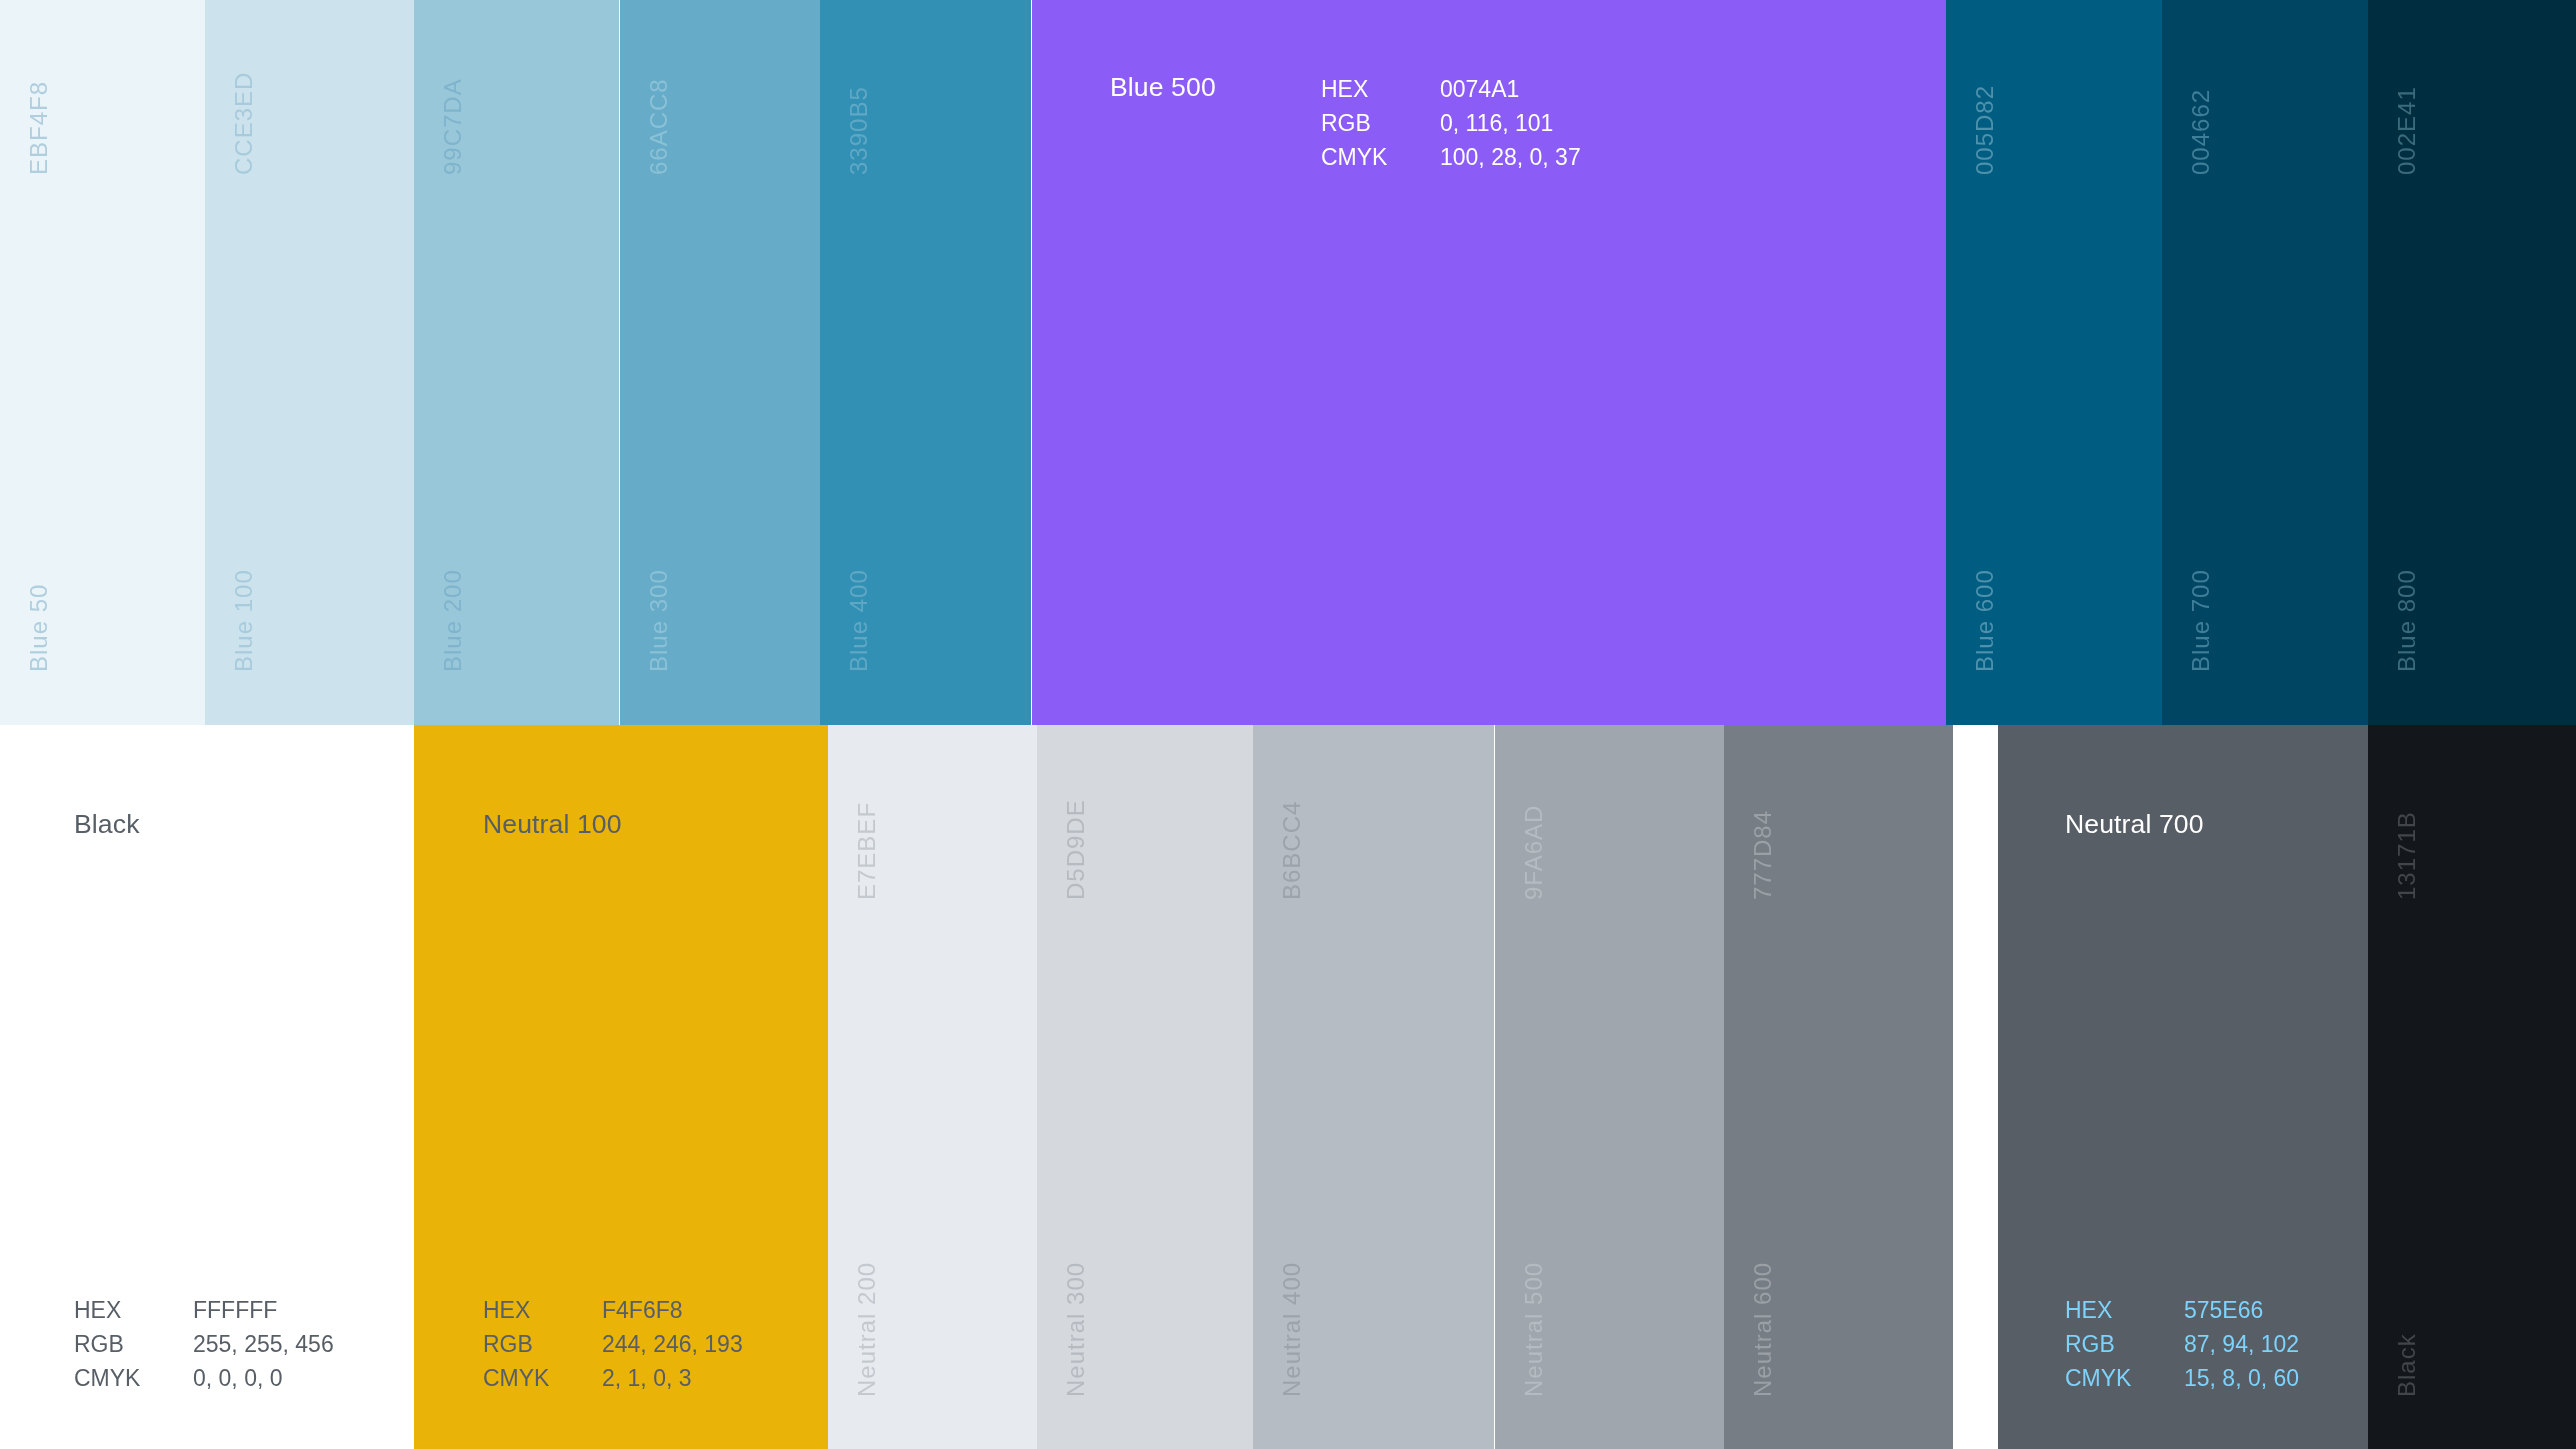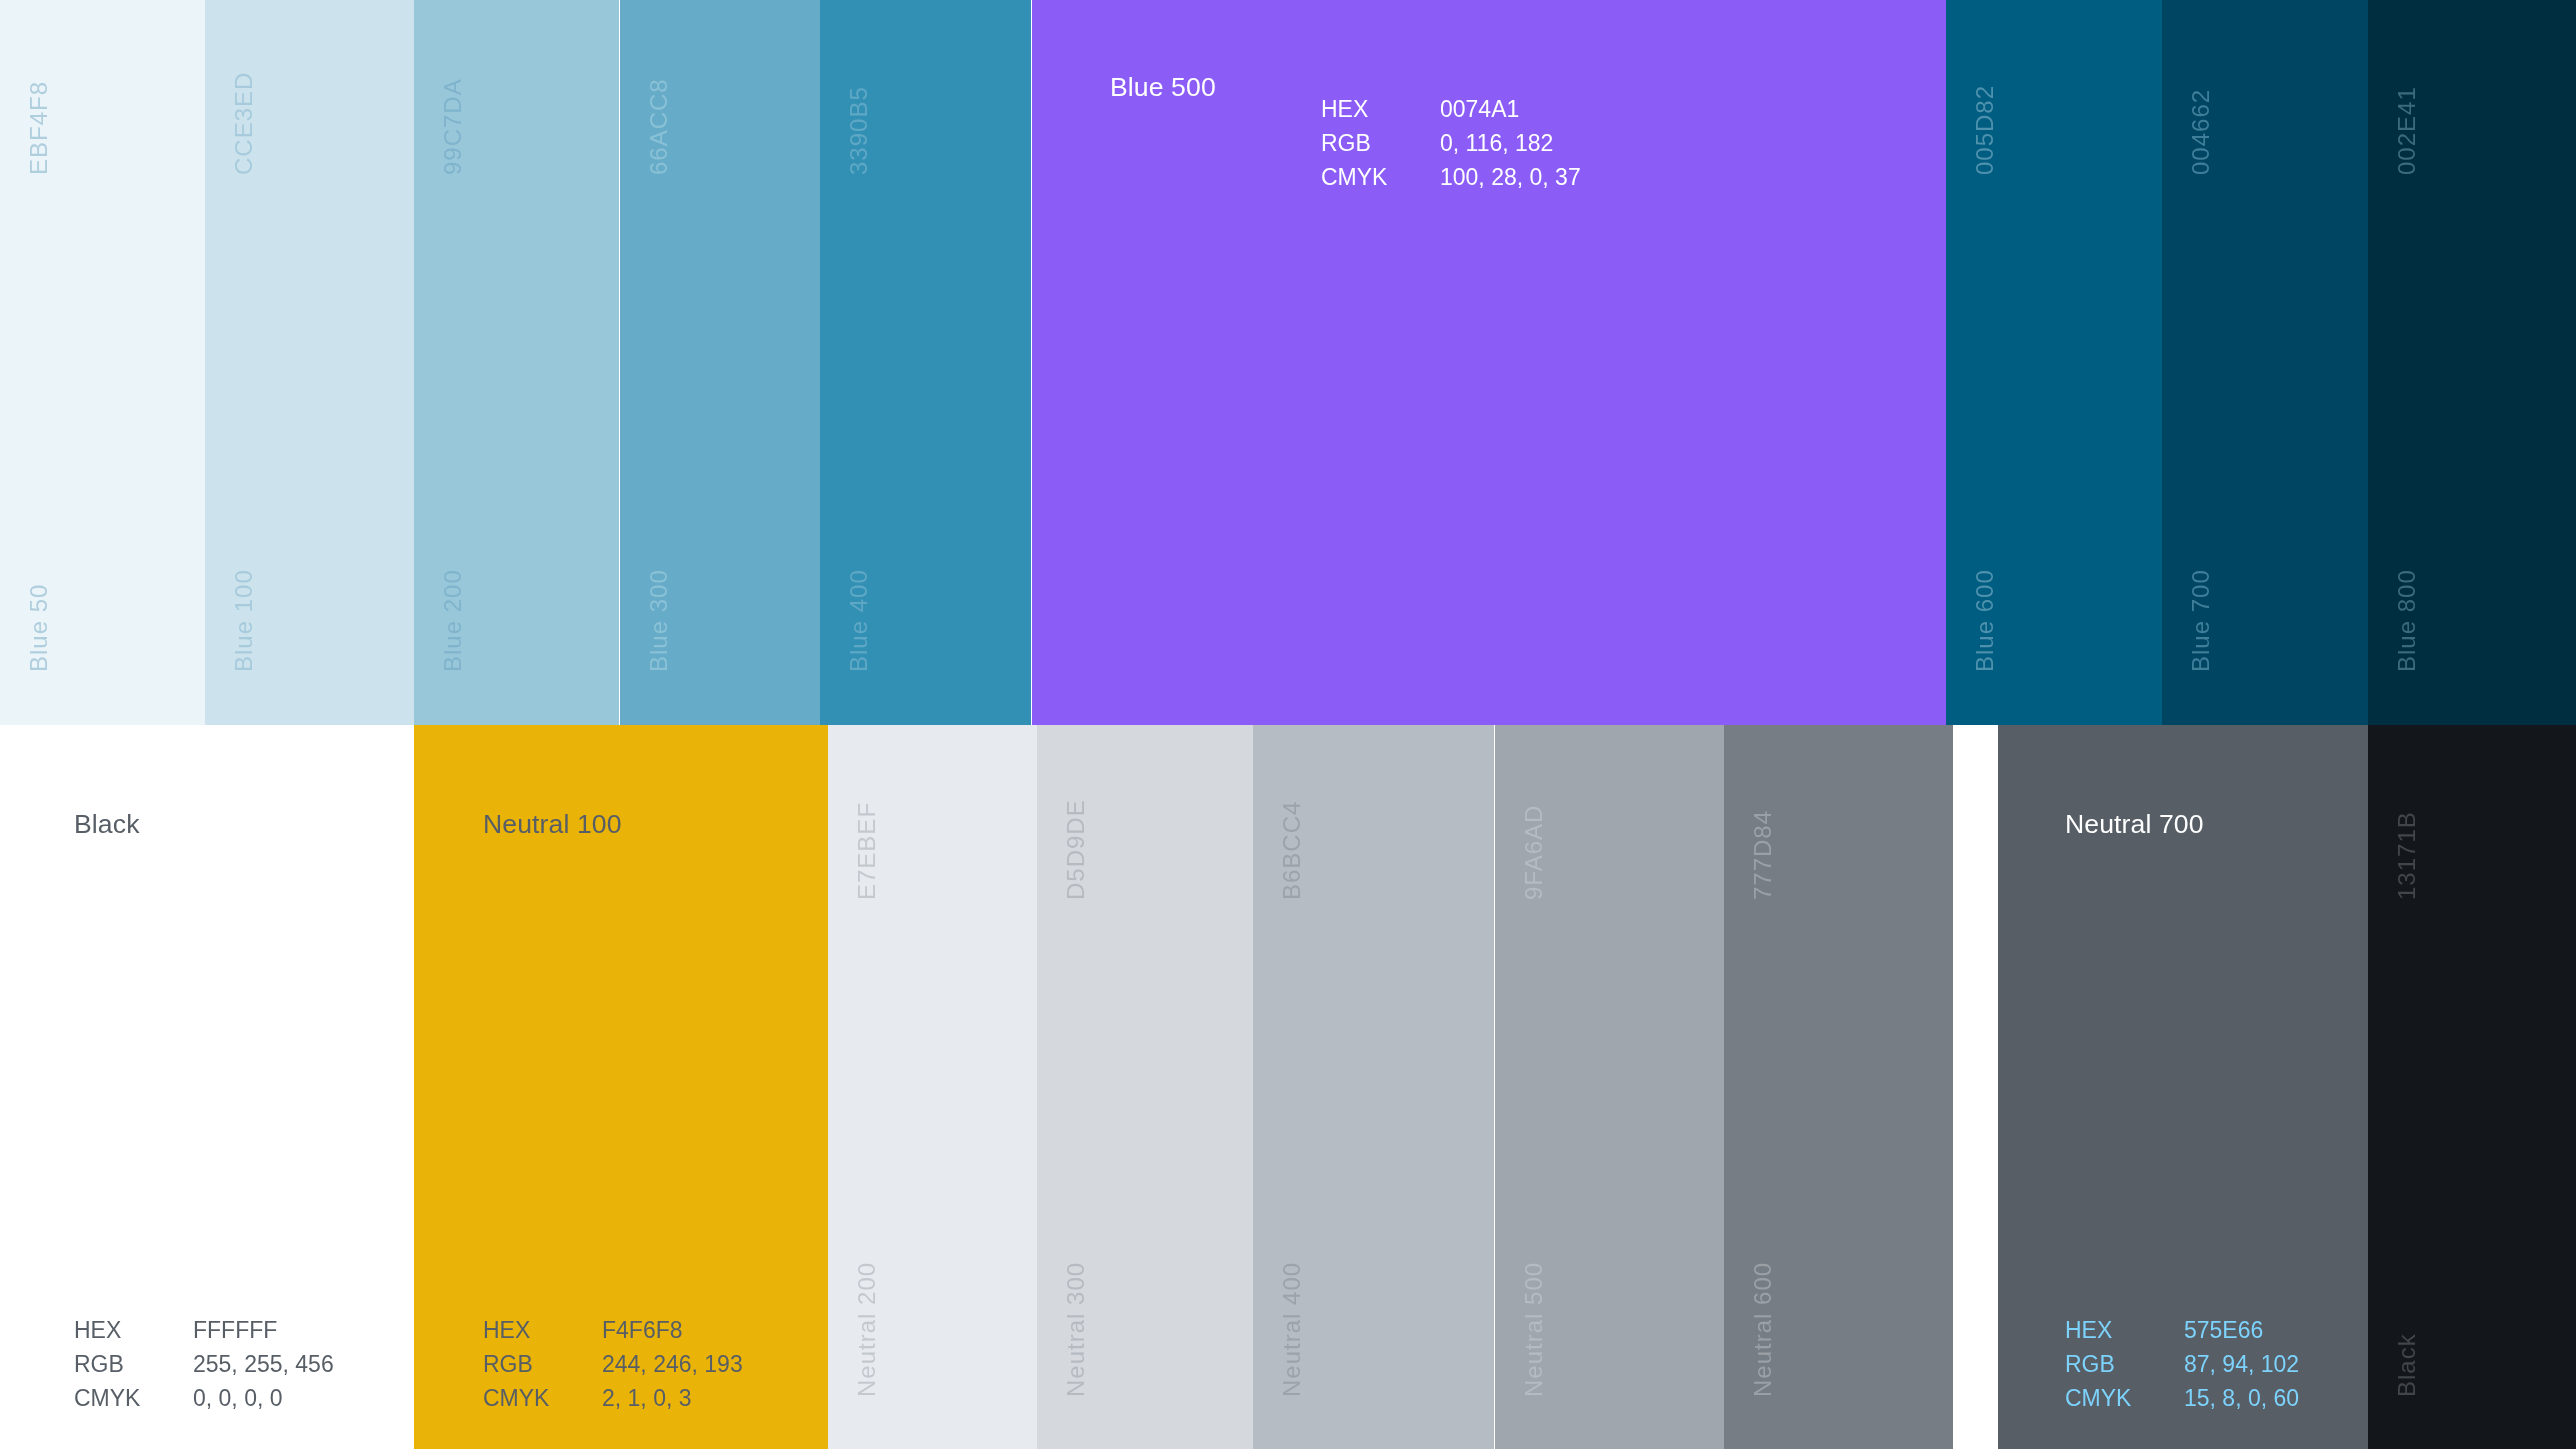--- a/index.html
+++ b/index.html
@@ -68,21 +68,20 @@
   .specs .srow {
     display: block;
     height: 34px;
   }
   .specs .skey {
     display: inline-block;
     width: 119px;
   }
   .specs .sval {
     display: inline-block;
-    margin-top: 20px;
   }
 </style>
 </head>
 <body>
 
 <div class="palette">
 
   <div class="row row-blue">
 
     <div class="swatch" style="left:0px;width:205px;background:#EBF4F8;">
@@ -110,21 +109,21 @@
       <span class="vlabel vname" style="top:672px;left:24.5px;color:#5FA8C5;">Blue 400</span>
     </div>
 
     <div class="swatch" style="left:1032px;width:914px;background:#8b5cf6;">
       <span class="dname" style="left:78px;top:72px;color:#FFFFFF;">Blue 500</span>
       <div class="specs" style="left:289px;top:72px;color:#FFFFFF;">
         <span class="srow">
           <span class="skey">HEX</span><span class="sval">0074A1</span>
         </span>
         <span class="srow">
-          <span class="skey">RGB</span><span class="sval">0, 116, 182</span>
+          <span class="skey">RGB</span><span class="sval">0, 116, 101</span>
         </span>
         <span class="srow">
           <span class="skey">CMYK</span><span class="sval">100, 28, 0, 37</span>
         </span>
       </div>
     </div>
 
     <div class="swatch" style="left:1946px;width:216px;background:#005D82;">
       <span class="vlabel vhex" style="top:175px;left:24.5px;color:#4D91AD;">005D82</span>
       <span class="vlabel vname" style="top:672px;left:24.5px;color:#4D91AD;">Blue 600</span>

